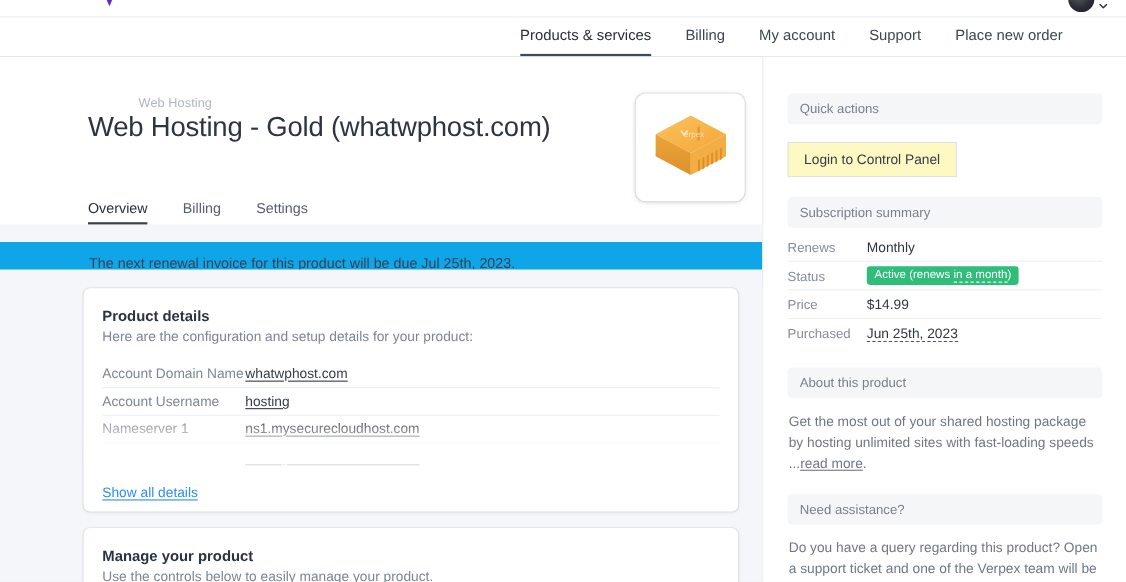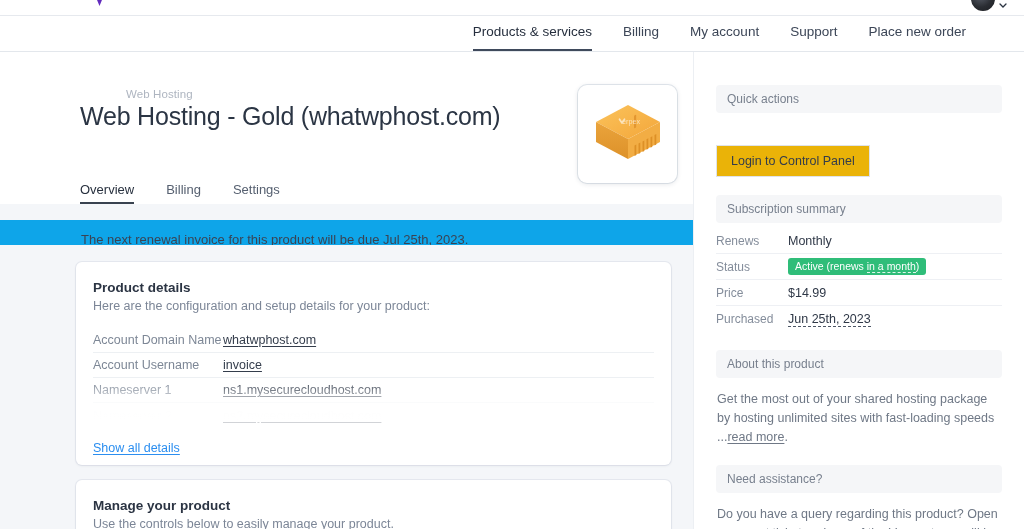--- a/index.html
+++ b/index.html
@@ -142,24 +142,23 @@
     border-left: 1px solid #eceff3;
     padding: 33px 22px 0 22px;
     overflow: hidden;
   }
   .sec-head {
     background: #f5f6f8; border-radius: 4px;
     padding: 7px 11px; font-size: 12px; color: #78808e;
   }
   .sb-btn {
     display: inline-flex; align-items: center; justify-content: center; gap: 7px;
-    background: #eab308; border: 1px solid #dfe3e9; border-radius: 0;
+    background: #fef9c3; border: 1px solid #dfe3e9; border-radius: 0;
     padding: 8px 14px; font-size: 12.5px; color: #333c4b; cursor: pointer;
     font-family: "Liberation Sans", sans-serif;
-    margin-top: 16px;
   }
   .sum-table { margin-top: 5px; }
   .sum-row {
     display: flex; align-items: center; height: 26px;
     border-bottom: 1px solid #eef0f4;
   }
   .sum-row:last-child { border-bottom: none; }
   .sum-key { width: 72px; font-size: 12px; color: #848d9b; flex: none; }
   .sum-val { font-size: 12.5px; color: #2f3847; }
   .sum-val .dotted { border-bottom: 1px dashed #4c5666; cursor: help; }
@@ -266,21 +265,21 @@
         <div class="card-sub">Here are the configuration and setup details for your product:</div>
       </div>
 
       <div class="dl" style="padding:0 17px;">
         <div class="dl-row">
           <div class="dl-key">Account Domain Name</div>
           <div class="dl-val"><a href="#">whatwphost.com</a></div>
         </div>
         <div class="dl-row">
           <div class="dl-key">Account Username</div>
-          <div class="dl-val"><a href="#">invoice</a></div>
+          <div class="dl-val"><a href="#">hosting</a></div>
         </div>
         <div class="dl-row">
           <div class="dl-key">Nameserver 1</div>
           <div class="dl-val"><a href="#">ns1.mysecurecloudhost.com</a></div>
         </div>
         <div class="dl-row faded">
           <div class="dl-key">Nameserver 2</div>
           <div class="dl-val"><a href="#">ns2.mysecurecloudhost.com</a></div>
         </div>
       </div>

